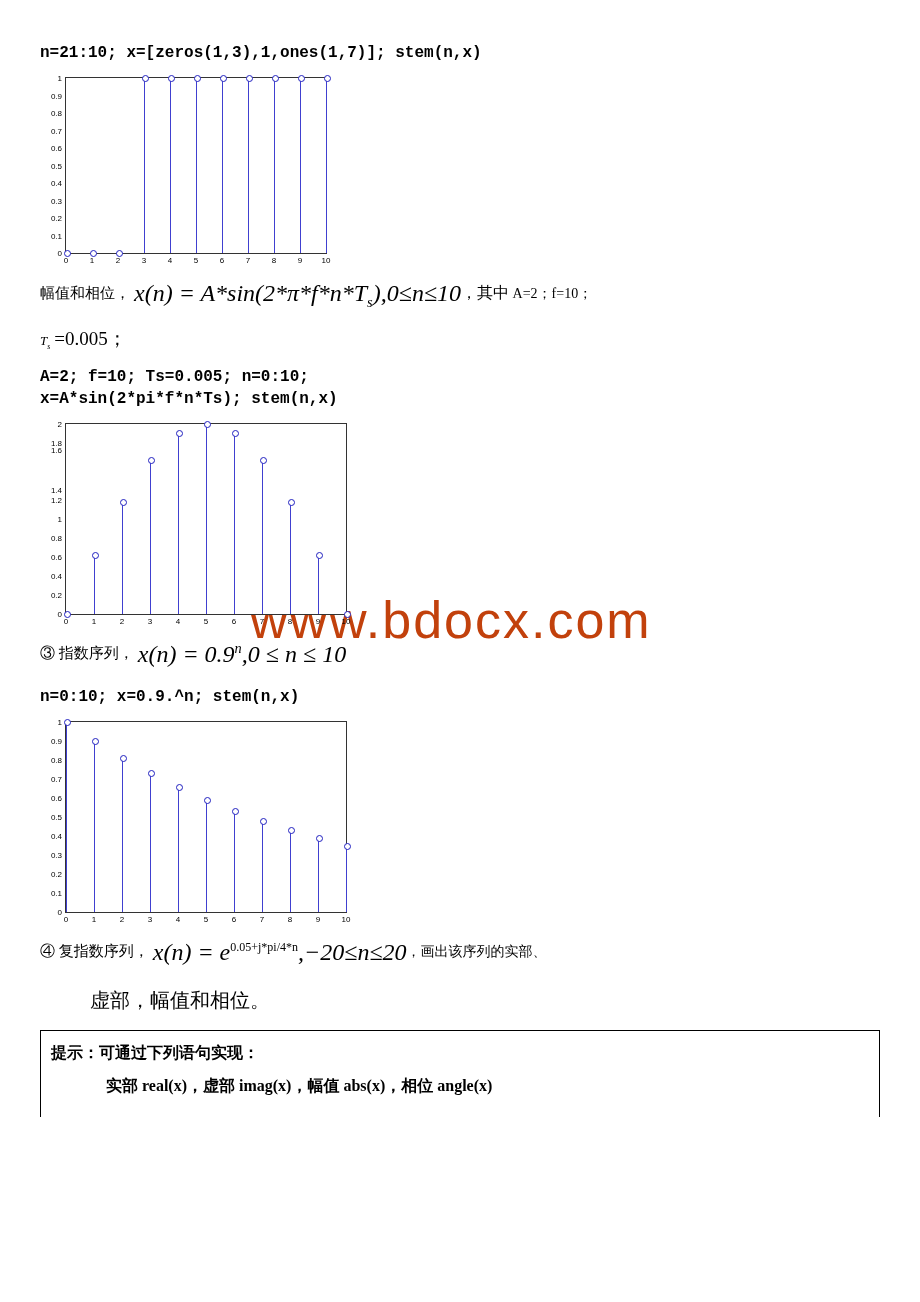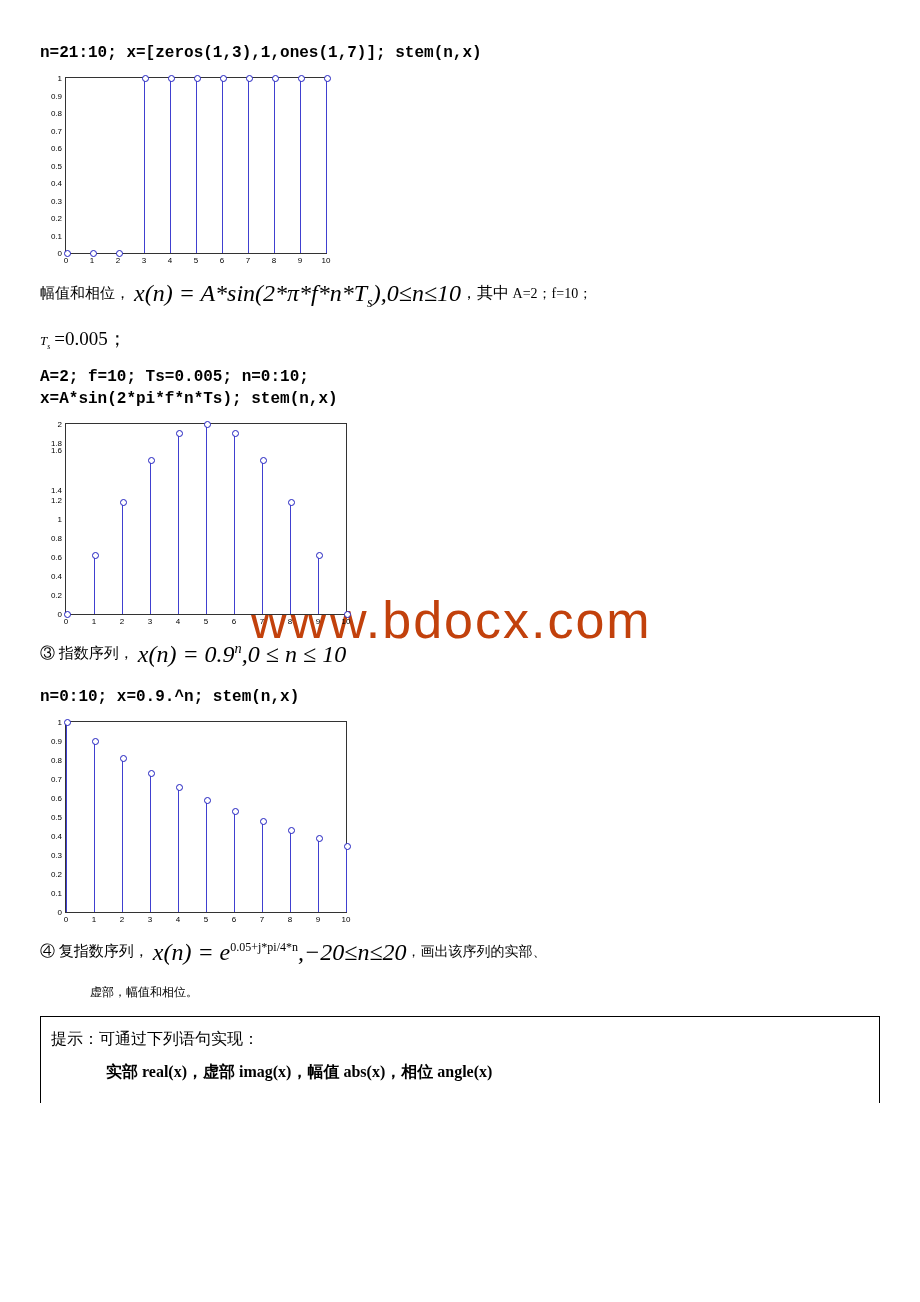--- a/index.html
+++ b/index.html
@@ -89,21 +89,21 @@
     z-index: -1;
     pointer-events: none;
   }
   .hint-box {
     border: 1px solid #000;
     border-bottom: none;
     padding: 12px 10px 20px 10px;
     margin-top: 10px;
     font-size: 16px;
   }
-  .hint-line1 { margin-bottom: 12px; }
+  .hint-line1 { margin-bottom: 12px; font-weight: bold; }
   .hint-line2 { padding-left: 55px; font-weight: bold; }
   .indent { padding-left: 50px; }
 </style>
 </head>
 <body>
 
 <div class="watermark">www.bdocx.com</div>
 
 <div class="code-line">n=21:10;   x=[zeros(1,3),1,ones(1,7)];   stem(n,x)</div>
 
@@ -237,18 +237,18 @@
     <div class="xlabel" style="left: 280px;">10</div>
     <div class="stem" style="left: 280px; height: 66.5px;"></div>
   </div>
 
 <div class="para">
   <span class="circle-num">④ 复指数序列，</span>
   <span class="mathjax">
     <span>x(n) = e</span><span class="sup" style="font-style:normal;font-size:12px">0.05+j*pi/4*n</span><span>,−20≤n≤20</span>
   </span><span style="font-size:14px">，画出该序列的实部、</span>
 </div>
-<div class="para indent" style="font-size:12px;margin-top:-4px">虚部，幅值和相位。</div>
+<div class="para indent" style="font-size:20px;margin-top:-4px">虚部，幅值和相位。</div>
 
 <div class="hint-box">
   <div class="hint-line1">提示：可通过下列语句实现：</div>
   <div class="hint-line2">实部 real(x)，虚部 imag(x)，幅值 abs(x)，相位 angle(x)</div>
 </div>
 
 </body></html>

